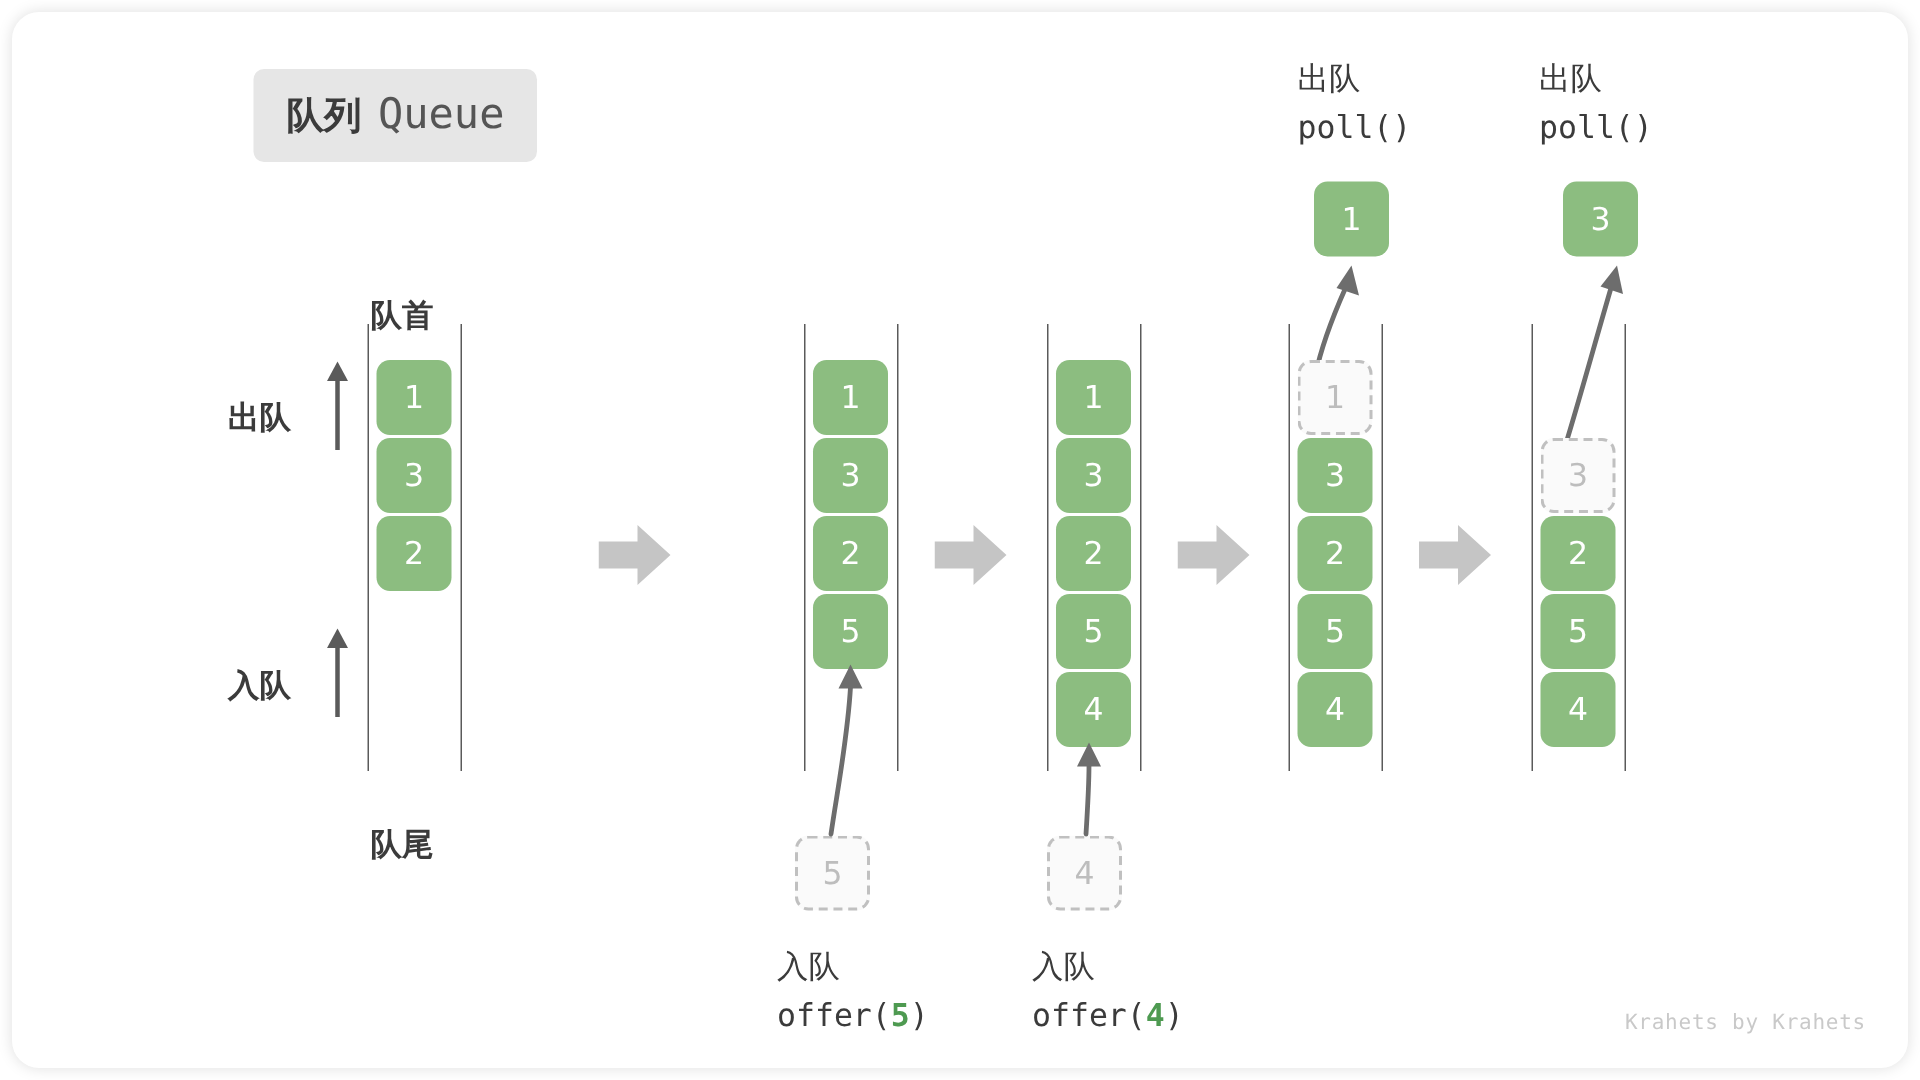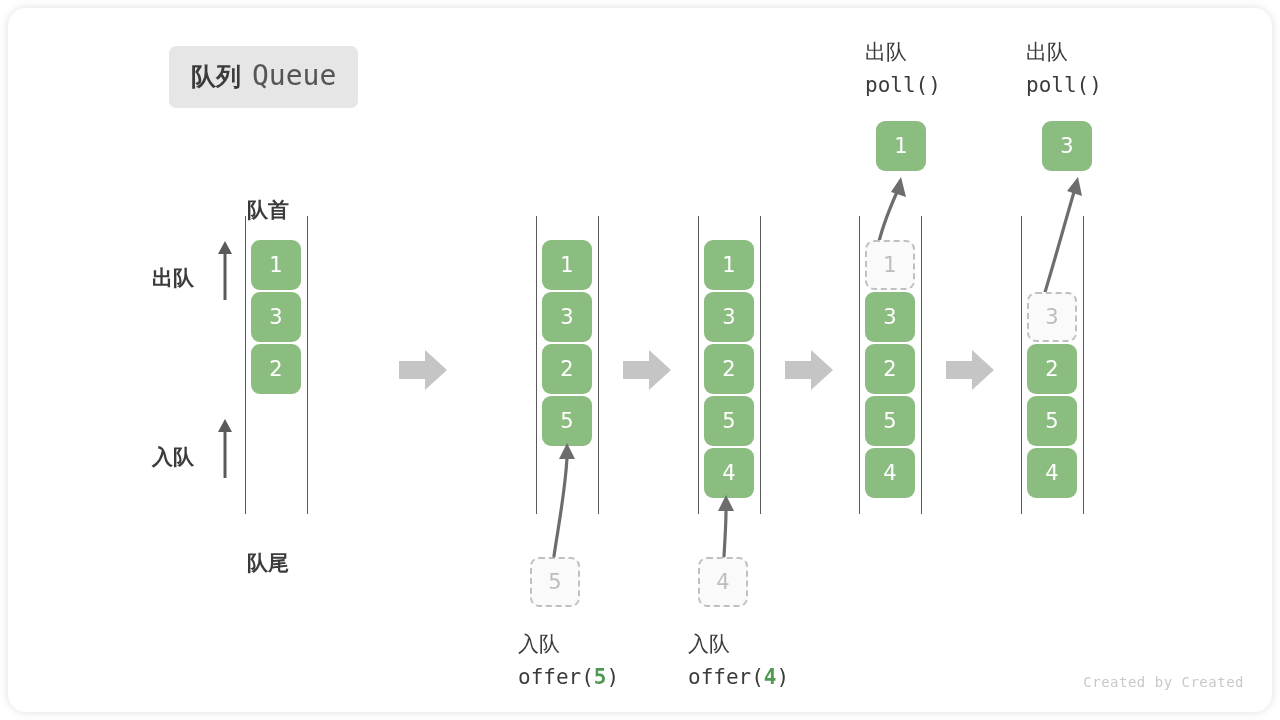--- a/index.html
+++ b/index.html
@@ -235,15 +235,15 @@
   </svg>
   <div class="column" style="left:1013px; top:208px;">
     <div class="rail" style="left:0px;  top:0px; height:298px;"></div>
     <div class="rail" style="left:62px; top:0px; height:298px;"></div>
     <div class="slot ghost" style="left:6px; top:76px;">3</div>
     <div class="slot filled" style="left:6px; top:128px;">2</div>
     <div class="slot filled" style="left:6px; top:180px;">5</div>
     <div class="slot filled" style="left:6px; top:232px;">4</div>
   </div>
 
-  <div class="abs credit">Created by Created</div>
+  <div class="abs credit">Krahets by Krahets</div>
 
 </div>
 
 </body></html>

